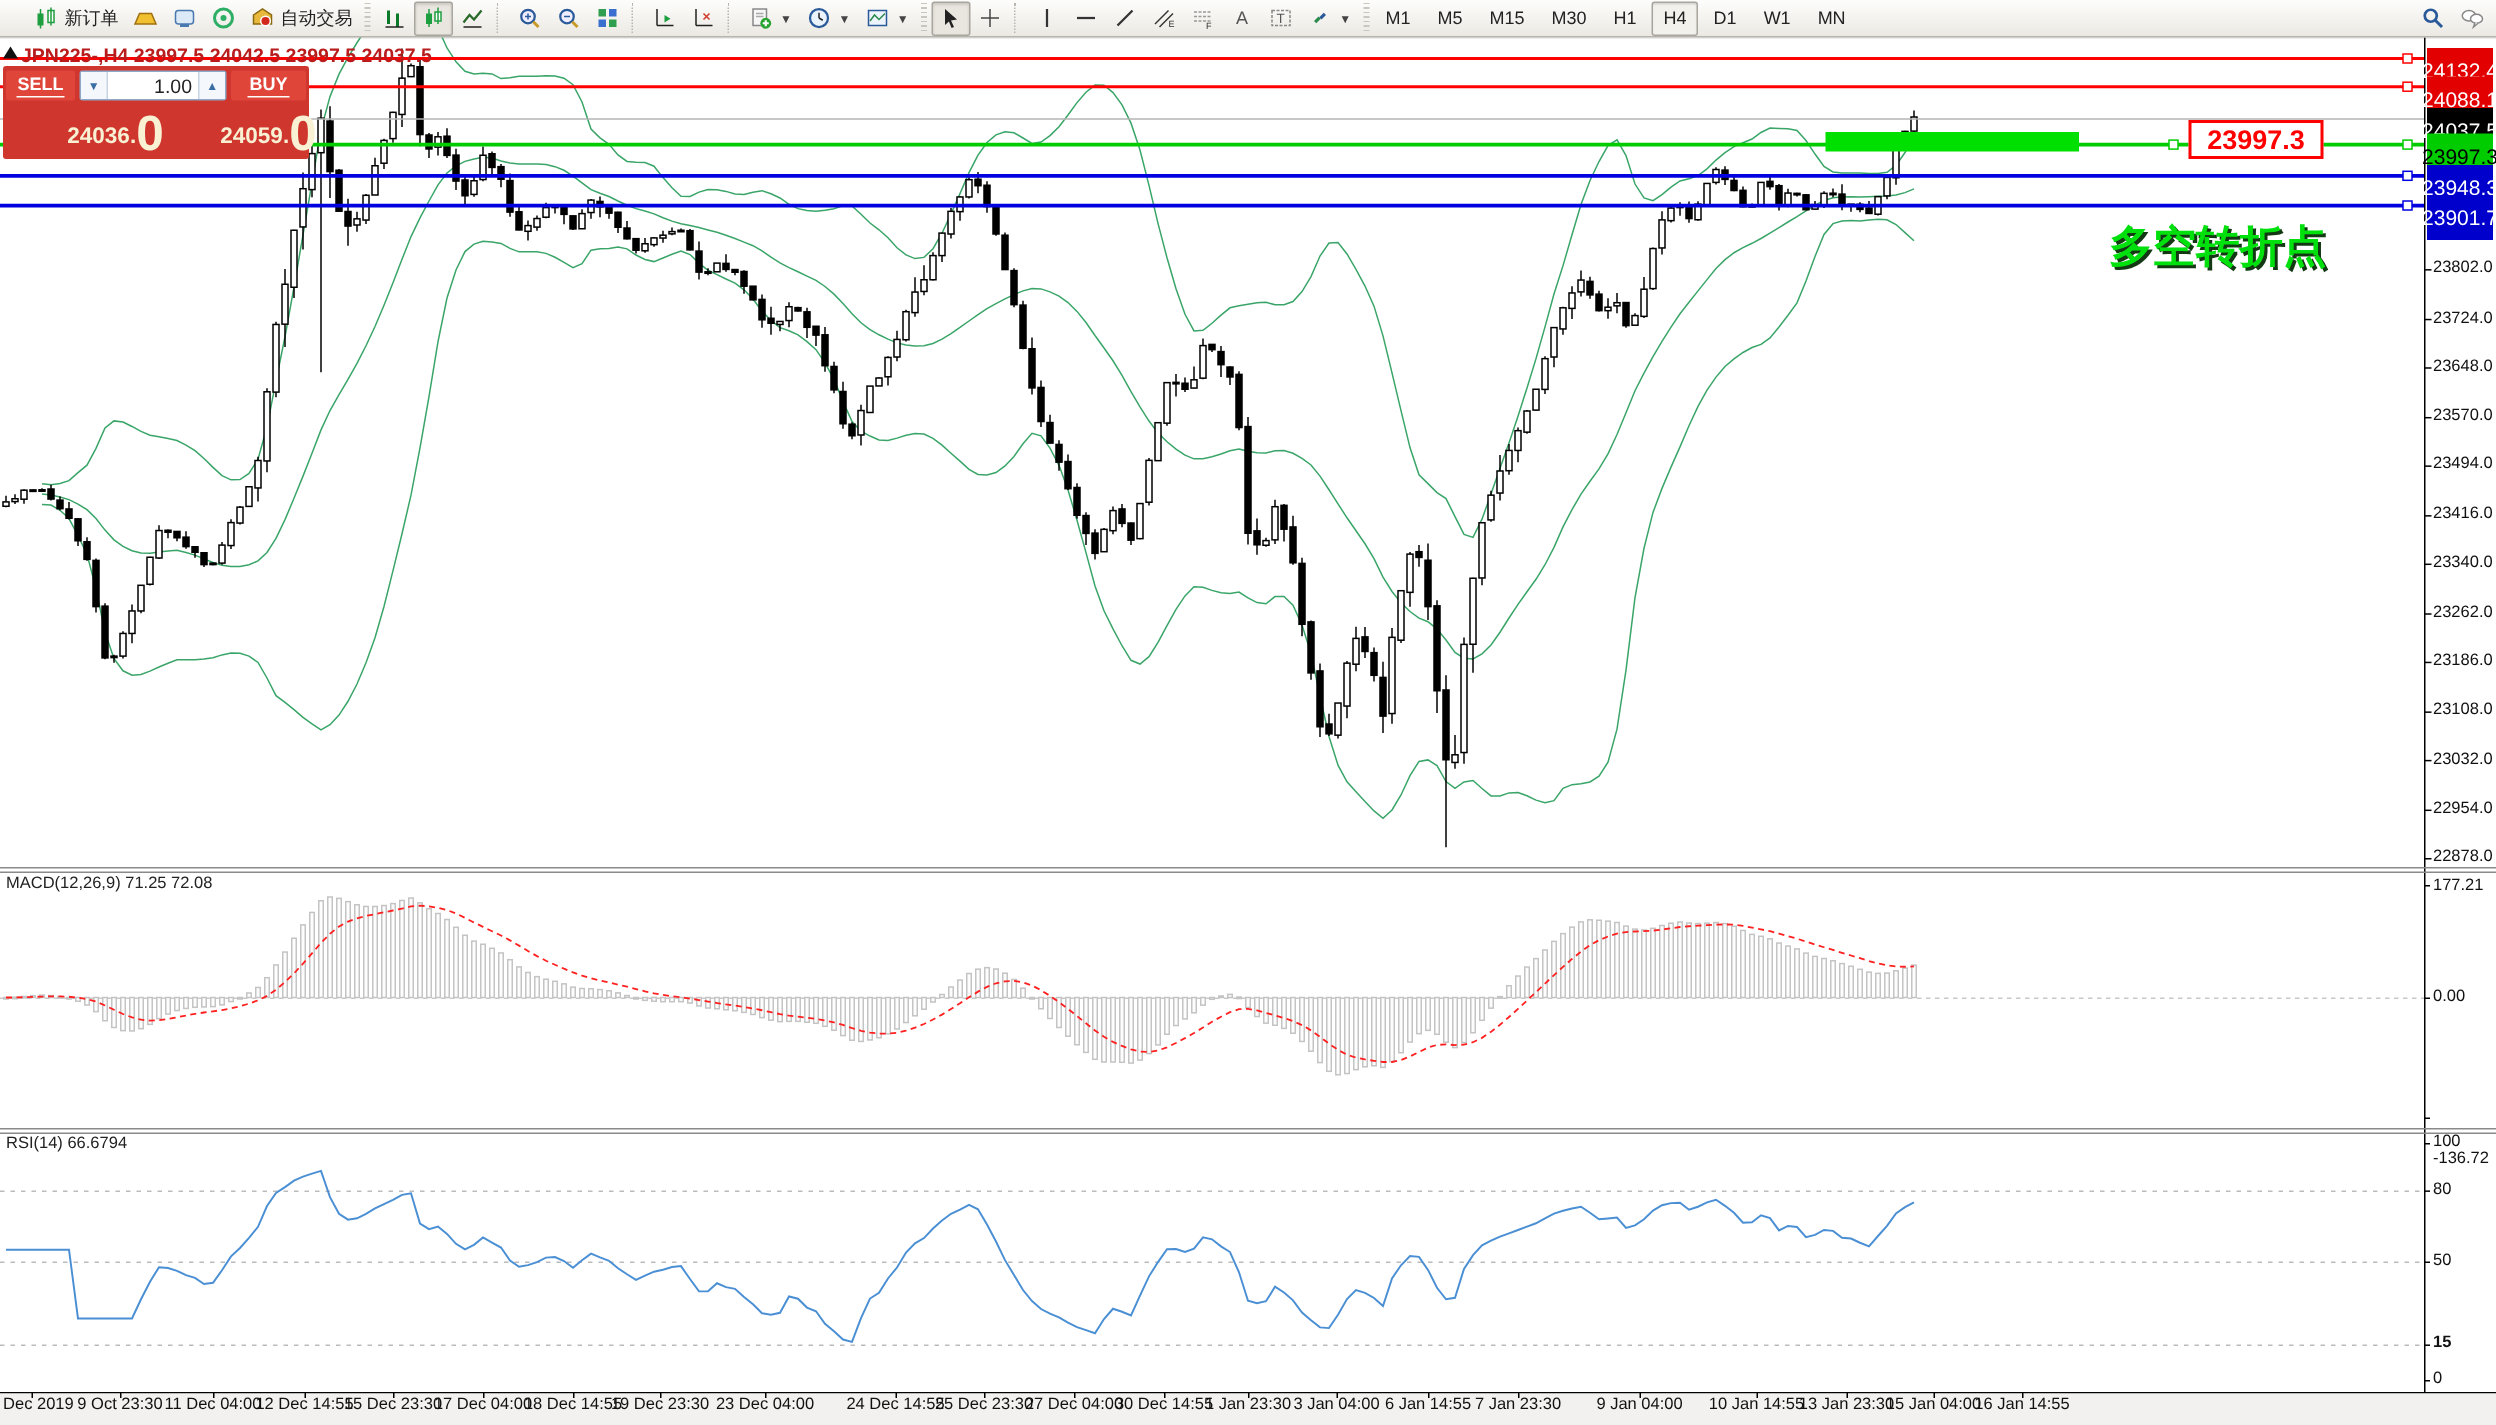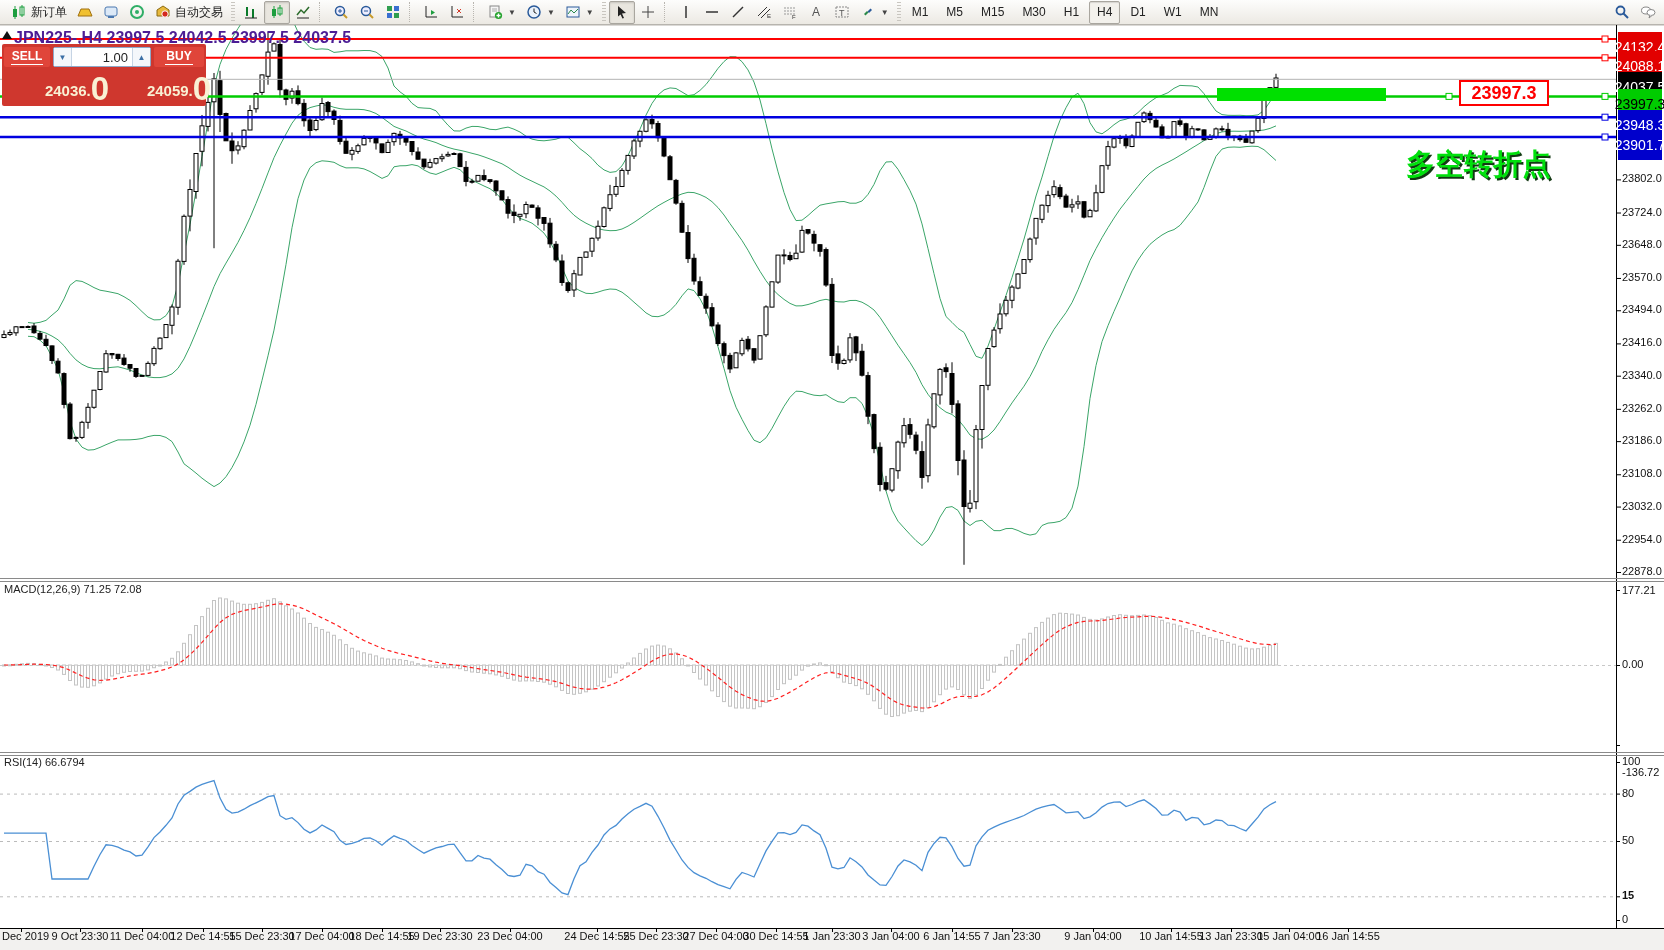--- a/index.html
+++ b/index.html
@@ -1,34 +1,34 @@
 <!DOCTYPE html>
 <html><head>
 <meta charset="utf-8">
 <style>
   html,body{margin:0;padding:0;background:#fff;font-family:"Liberation Sans",sans-serif;}
   .app{position:relative;width:1664px;height:950px;overflow:hidden;background:#fff;}
   
   .toolbar{position:absolute;left:0;top:0;width:1664px;height:25px;
     background:linear-gradient(#fdfdfc,#ece9e3);border-bottom:1px solid #b7b4ae;
-    display:flex;align-items:center;font-size:12px;color:#222;box-sizing:border-box;padding-left:6px;}
+    display:flex;align-items:center;font-size:12px;color:#222;box-sizing:border-box;padding-left:18px;}
   .tb-btn{display:flex;align-items:center;gap:4px;height:21px;padding:0 4px;border:1px solid transparent;border-radius:2px;}
   .tb-btn.active{background:#e9e6df;border:1px solid #a9a69f;box-shadow:inset 0 1px 2px rgba(0,0,0,.15);}
   .tb-sep{width:5px;height:20px;margin:0 3px;border-left:1px dotted #b9b6b0;}
   .tb-grip{width:4px;height:20px;margin:0 3px;background:repeating-linear-gradient(#c9c6c0 0 1px,transparent 1px 3px);}
   .tb-caret{font-size:8px;color:#444;margin-left:1px;}
   .tb-right{margin-left:auto;display:flex;align-items:center;padding-right:8px;gap:10px;}
   .tf-btn{padding:1px 7px;height:19px;line-height:19px;font-size:12px;color:#222;border:1px solid transparent;border-radius:2px;}
   .tf-btn.active{background:#f3f1ec;border:1px solid #a9a69f;box-shadow:inset 0 1px 1px rgba(0,0,0,.12);}
   .icon16{width:16px;height:16px;display:inline-block;}
   
   .chart-window{position:absolute;left:0;top:25px;width:1664px;height:925px;background:#fff;}
   #main-svg{position:absolute;left:0;top:0;}
   .ovl{position:absolute;}
-  .chart-title{left:14px;top:4px;font-size:16px;font-weight:bold;color:#4c1d95;letter-spacing:0;}
+  .chart-title{left:14px;top:4px;font-size:13px;font-weight:bold;color:#b91c1c;letter-spacing:0;}
   .title-mark{left:2px;top:6px;width:0;height:0;border-left:5px solid transparent;border-right:5px solid transparent;border-bottom:8px solid #111;}
   
   .trade-panel{left:2px;top:19px;width:204px;height:62px;background:#cf372e;border-radius:2px;
     display:grid;grid-template-columns:50px 100px 54px;grid-template-rows:26px 36px;color:#fff;}
   .tp-btn{margin:3px 2px;background:#e0453a;border-radius:2px;display:flex;align-items:center;justify-content:center;font-size:12px;font-weight:bold;}
   .tp-btn span{border-bottom:1px solid #fff;padding:0 1px 1px;}
   .tp-lot{margin:3px 1px;background:#fff;border:1px solid #8fa8c8;border-radius:2px;display:flex;align-items:stretch;color:#123;}
   .tp-spin{width:17px;display:flex;align-items:center;justify-content:center;color:#3a6ea5;font-size:8px;background:#f4f7fb;}
   .tp-spin.l{border-right:1px solid #c6d4e4;} .tp-spin.r{border-left:1px solid #c6d4e4;}
   .tp-lot-val{flex:1;display:flex;align-items:center;justify-content:flex-end;padding-right:4px;font-size:13px;color:#222;}

